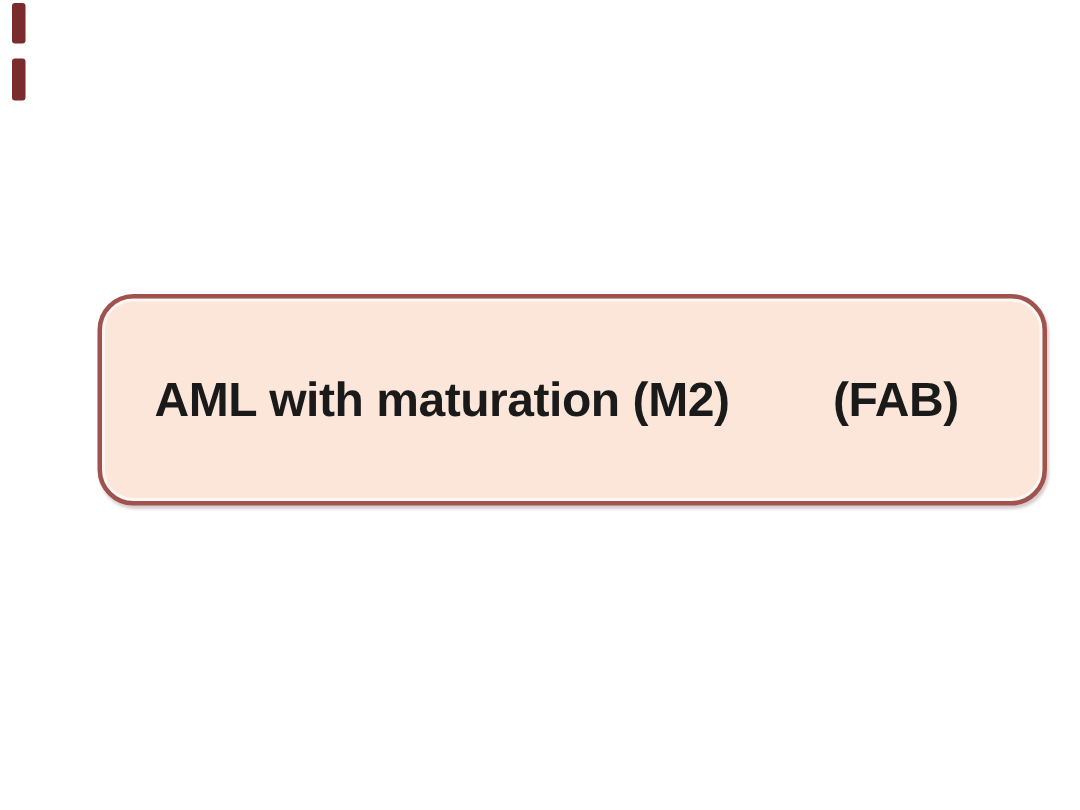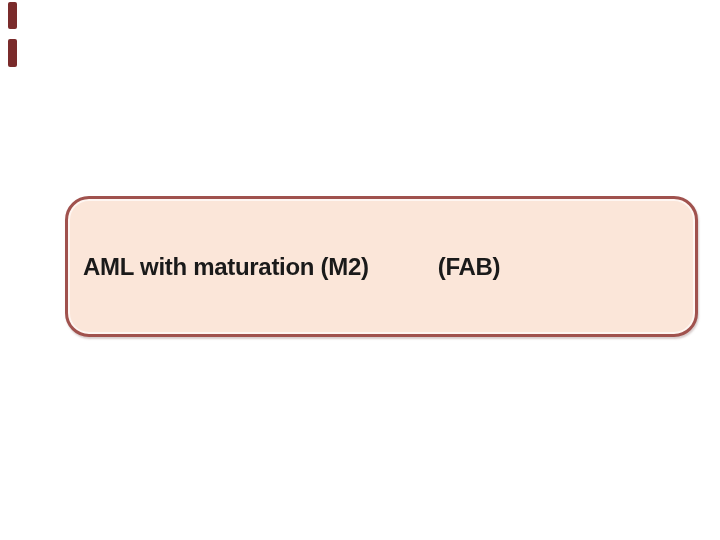--- a/index.html
+++ b/index.html
@@ -42,25 +42,26 @@
     border: 3px solid var(--card-border, #A0524E);
     border-radius: 24px;
     box-shadow:
       1px 2px 2px rgba(140, 110, 110, 0.35),
       inset 0 0 0 2px rgba(255, 255, 255, 0.65);
     display: flex;
     align-items: center;
     padding-left: 15px;
   }
   .card-text {
-    font-size: 24px;
+    font-size: 32px;
     font-weight: bold;
     letter-spacing: -0.3px;
     color: var(--card-text, #1A1A1A);
     white-space: nowrap;
+    margin-left: 20px;
   }
   .card-text .classification {
     margin-left: 69px;
   }
 </style>
 </head>
 <body>
 
 <div class="slide">
 

